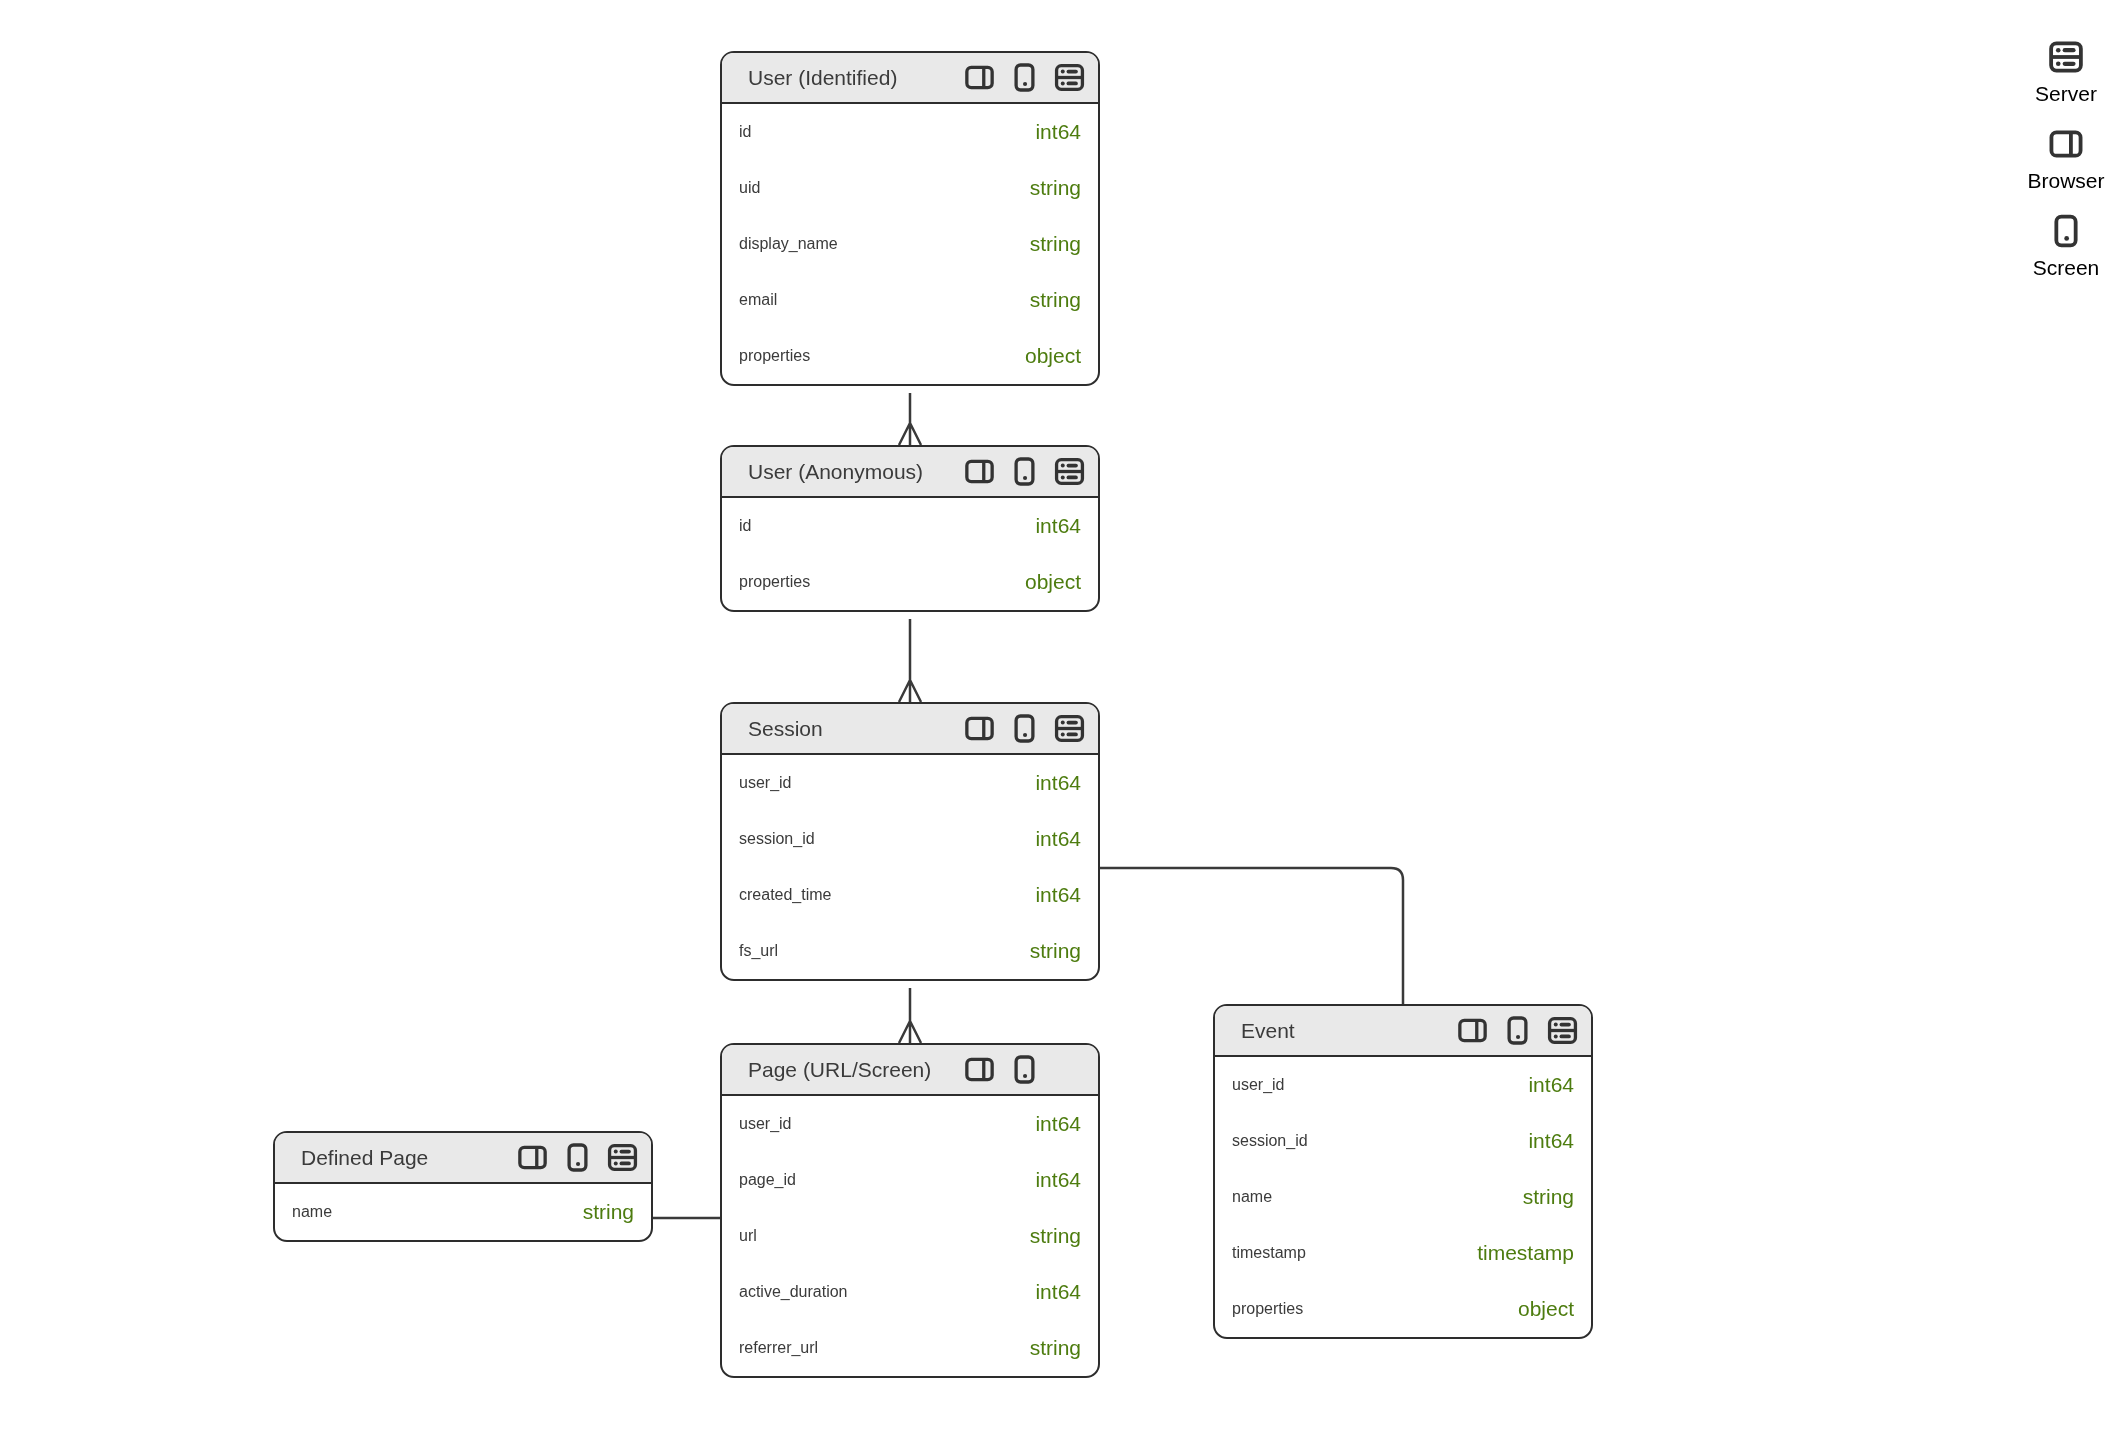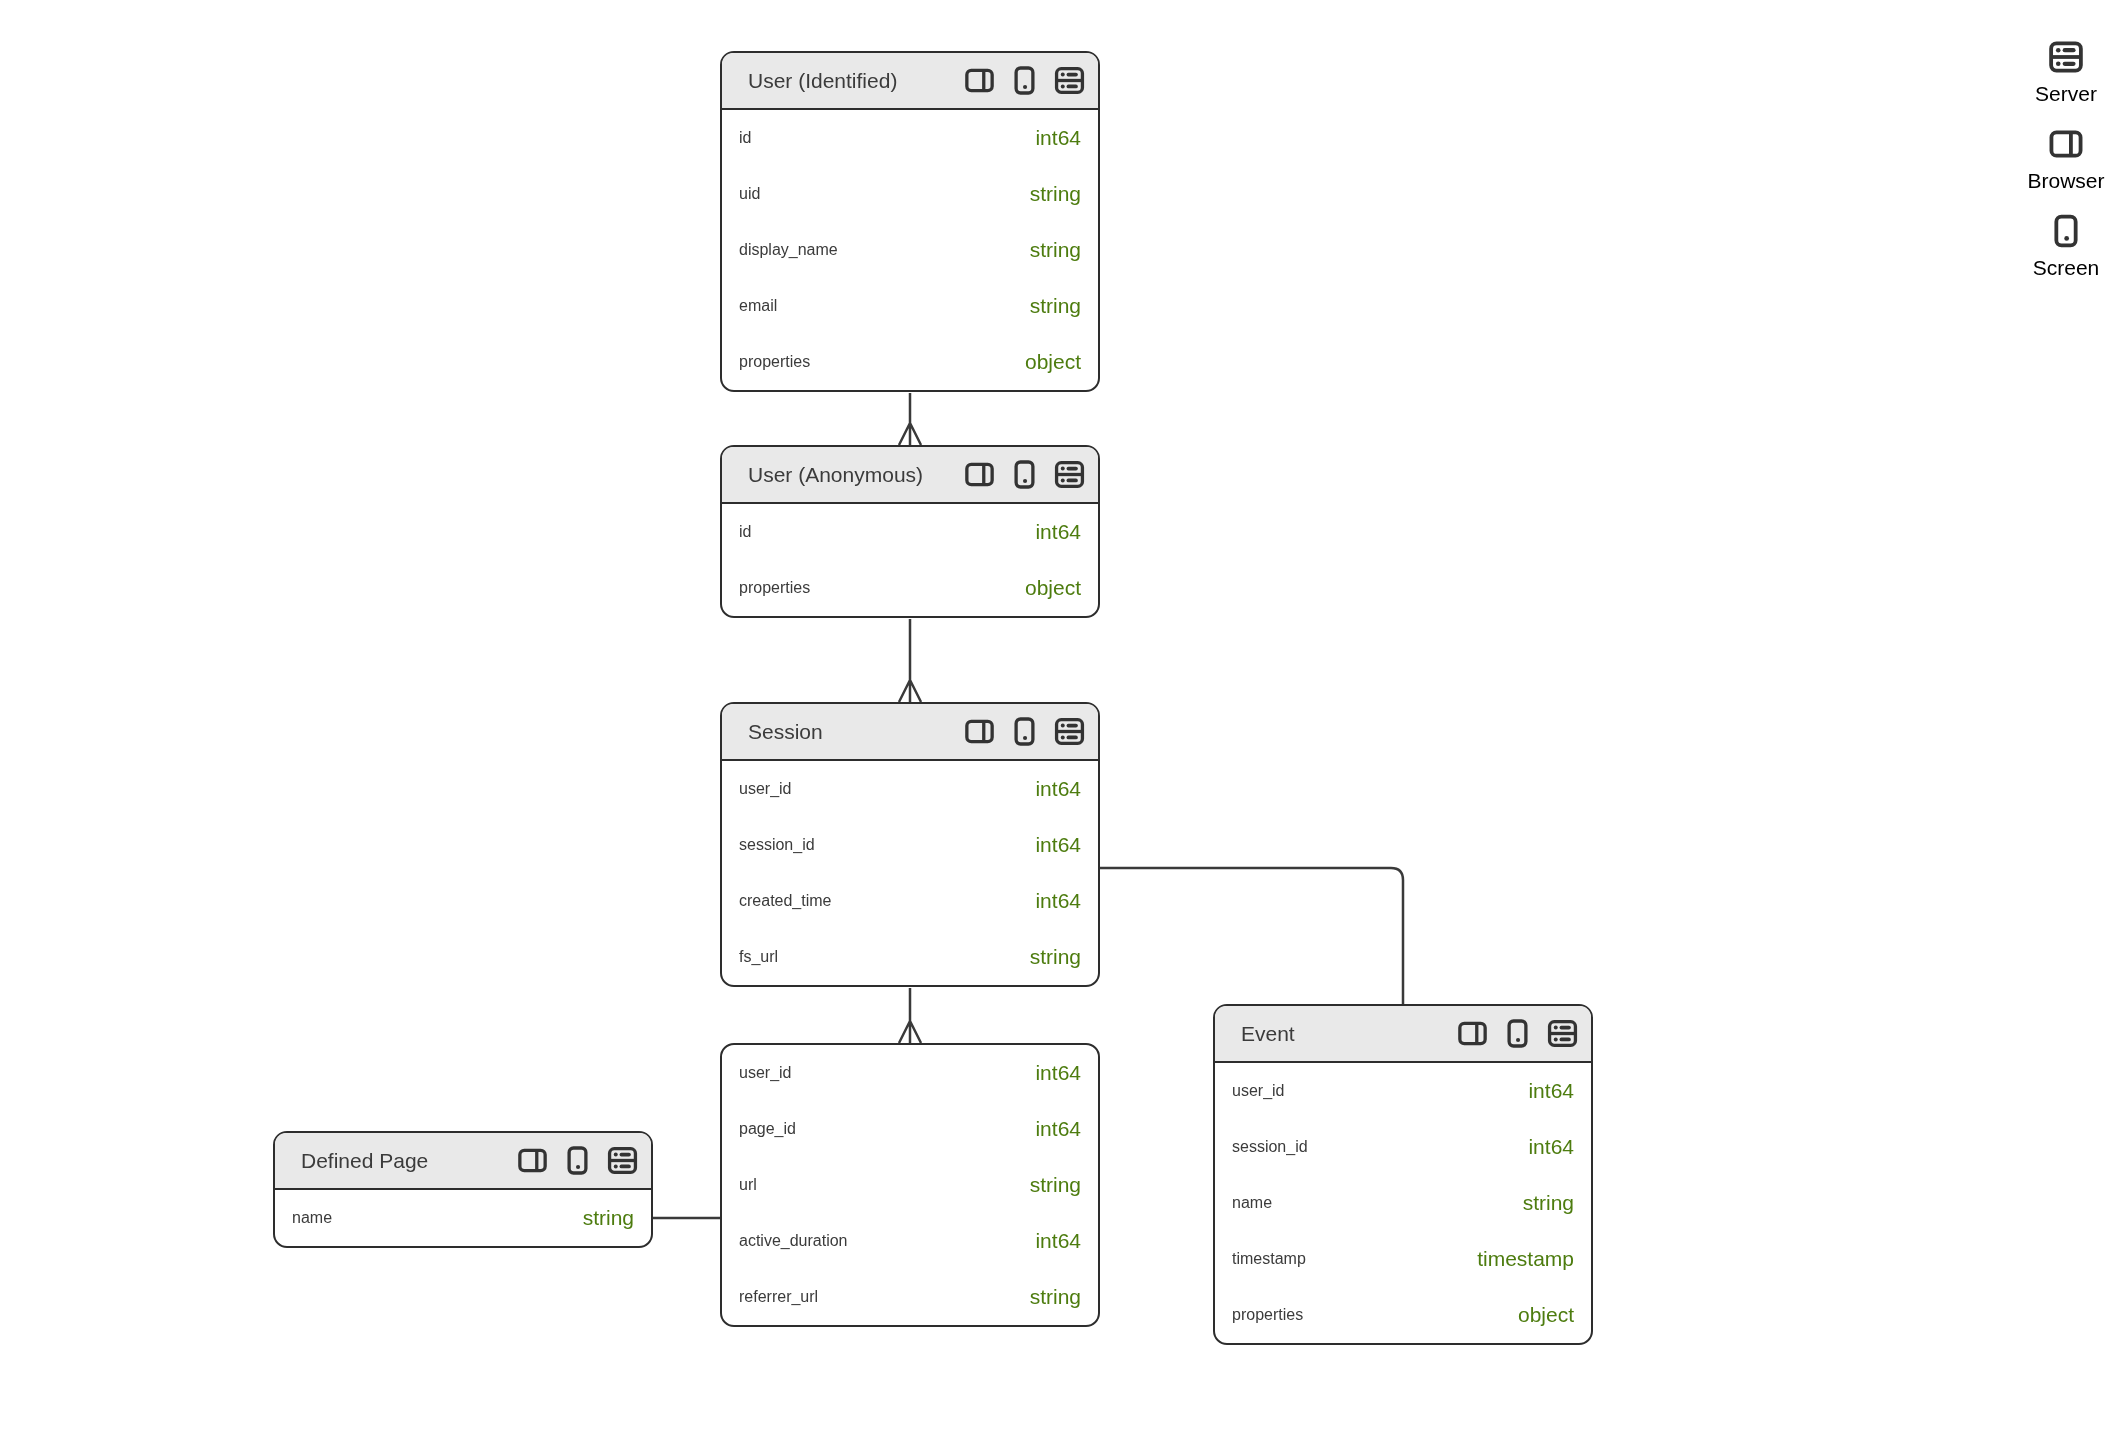--- a/index.html
+++ b/index.html
@@ -19,21 +19,21 @@
   .entity {
     position: absolute;
     box-sizing: border-box;
     width: 380px;
     background: #ffffff;
     border: 2.5px solid #2d2d2d;
     border-radius: 14px;
   }
   .entity-header {
     box-sizing: border-box;
-    height: 57px;
+    height: 51px;
     display: flex;
     align-items: center;
     background: #e9e9e9;
     border-bottom: 2.5px solid #2d2d2d;
     border-radius: 11px 11px 0 0;
     padding: 0 12px 0 26px;
   }
   .entity-title {
     flex: 1;
     font-size: 21px;
@@ -236,20 +236,38 @@
             <span class="field-name">created_time</span>
             <span class="field-type">int64</span>
           </div>
           <div class="entity-row">
             <span class="field-name">fs_url</span>
             <span class="field-type">string</span>
           </div>
         </div>
       </div>
       <div class="entity" style="left: 720px; top: 1043px;">
+        <div class="entity-header">
+          <span class="entity-title">Page (URL/Screen)</span>
+          <span class="entity-icons">
+            <span class="icon-slot">
+              <svg viewBox="0 0 24 24" fill="none" xmlns="http://www.w3.org/2000/svg">
+                <rect x="2.8" y="4.6" width="18.4" height="14.8" rx="3.2" stroke="#333333" stroke-width="2.4"></rect>
+                <path d="M15.1 4.6 V19.4" stroke="#333333" stroke-width="2.4"></path>
+              </svg>
+            </span>
+            <span class="icon-slot">
+              <svg viewBox="0 0 24 24" fill="none" xmlns="http://www.w3.org/2000/svg">
+                <rect x="5.9" y="2.9" width="12.2" height="18.2" rx="3.2" stroke="#333333" stroke-width="2.4"></rect>
+                <circle cx="12.4" cy="16.7" r="1.5" fill="#333333"></circle>
+              </svg>
+            </span>
+            <span class="icon-slot"></span>
+          </span>
+        </div>
         <div class="entity-body">
           <div class="entity-row">
             <span class="field-name">user_id</span>
             <span class="field-type">int64</span>
           </div>
           <div class="entity-row">
             <span class="field-name">page_id</span>
             <span class="field-type">int64</span>
           </div>
           <div class="entity-row">

